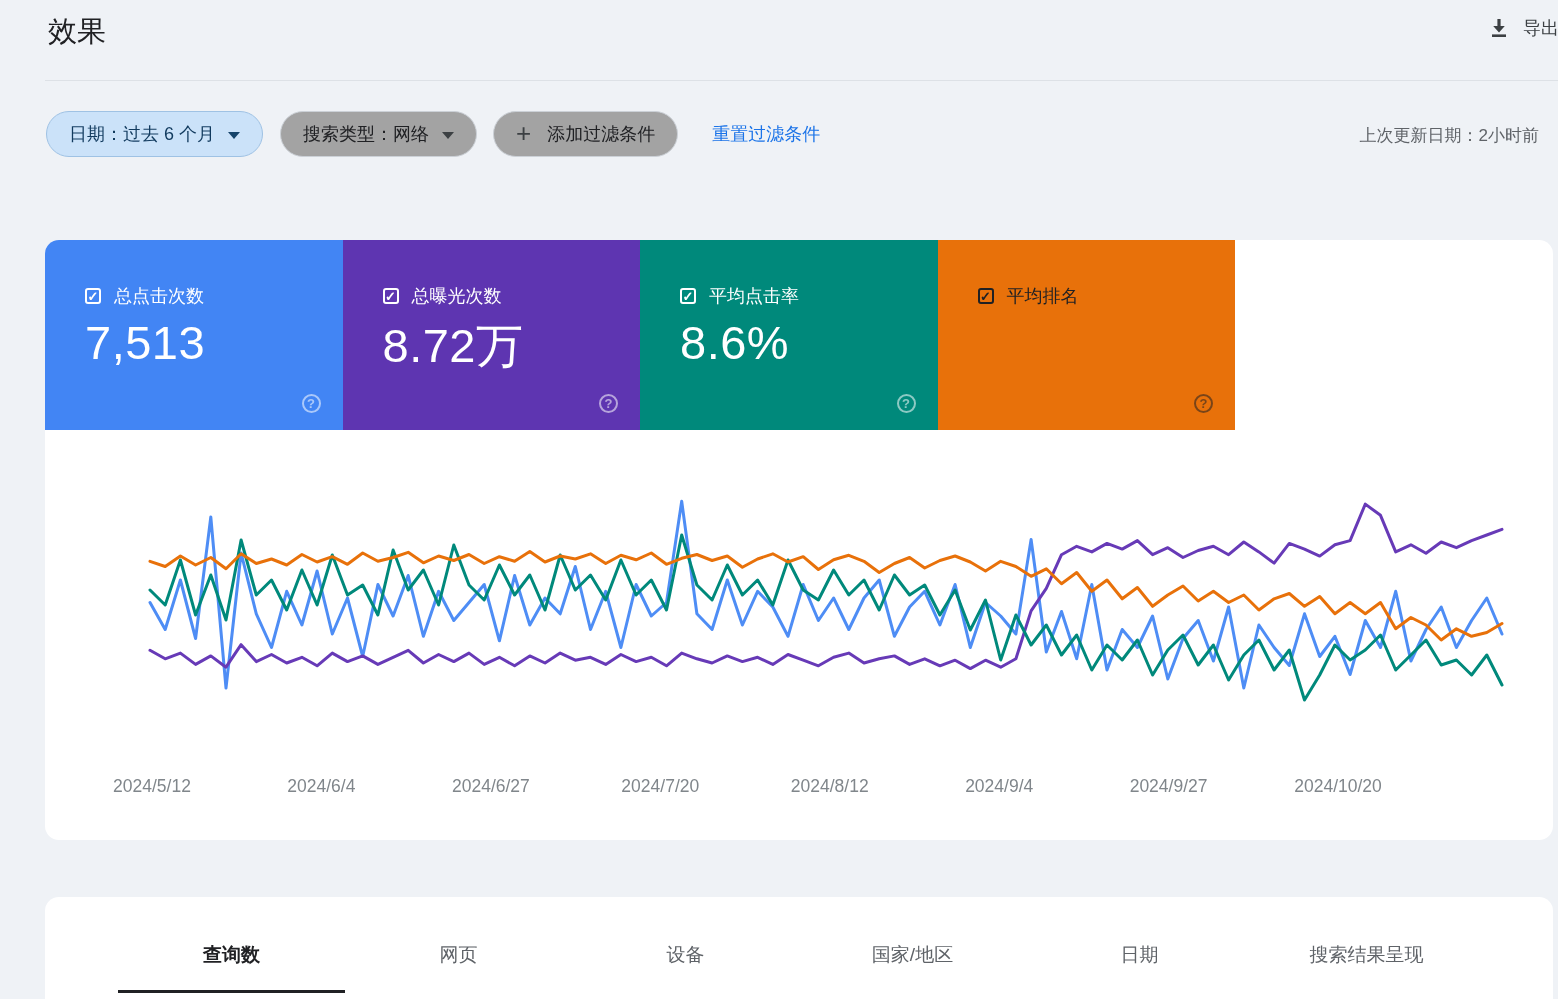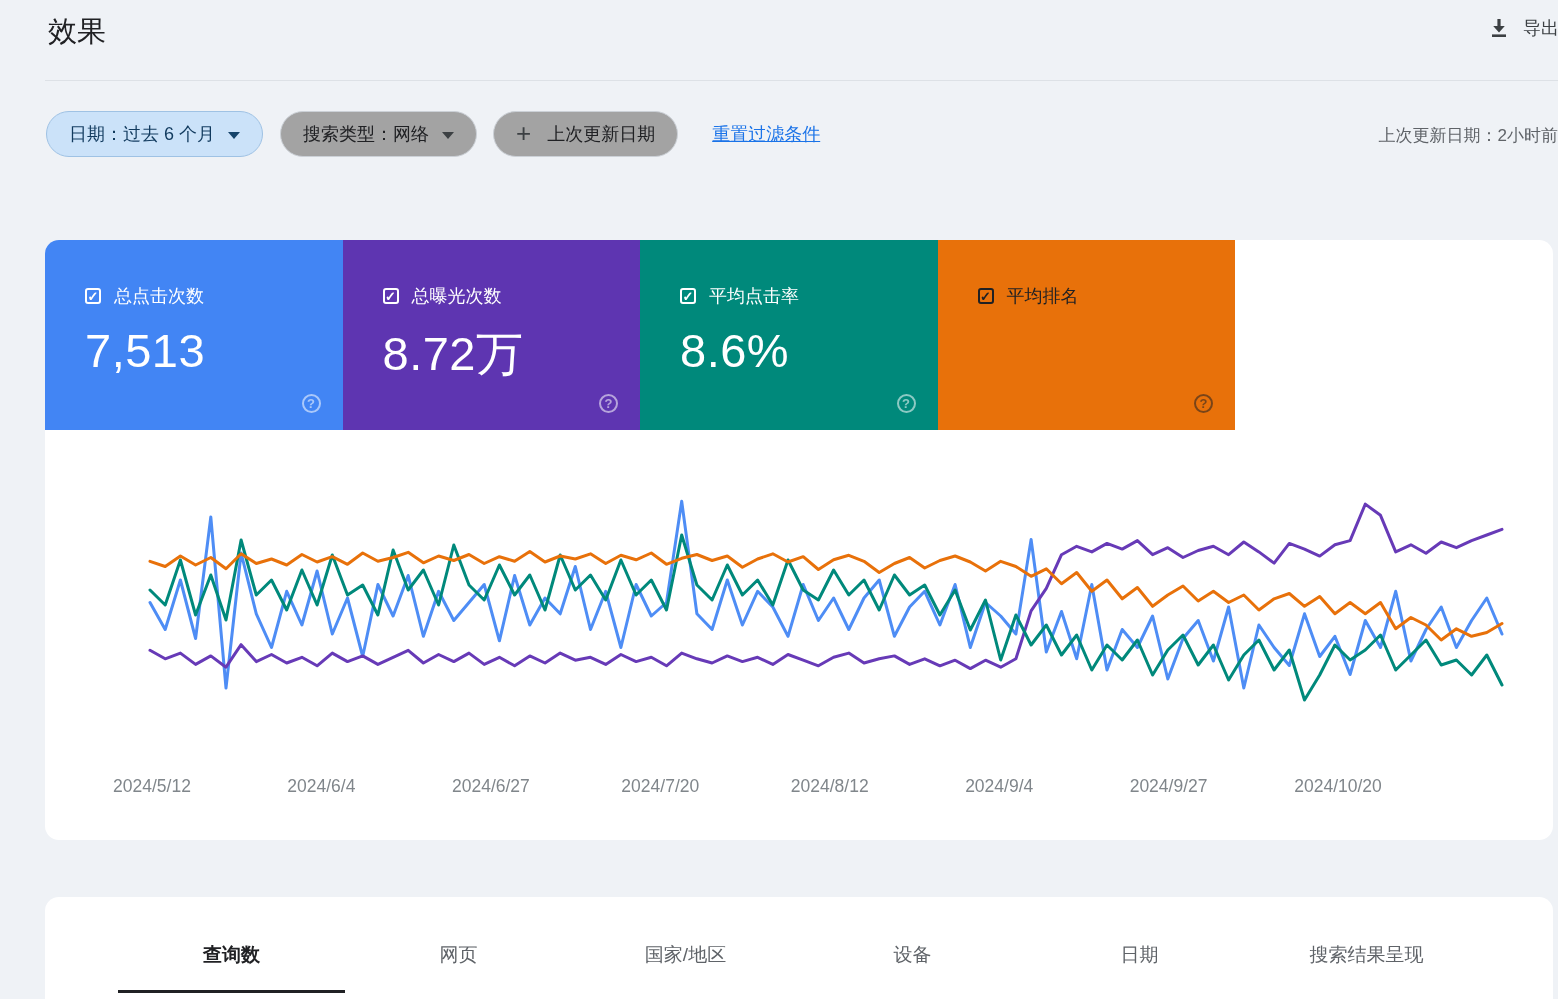--- a/index.html
+++ b/index.html
@@ -20,33 +20,33 @@
   .filter-row { position:absolute; left:46px; top:111px; display:flex; align-items:center; }
   .chip { height:46px; border-radius:24px; display:flex; align-items:center; gap:13px;
     padding:0 22px; font-size:18px; cursor:pointer; background:#a3a3a3; border:1px solid #ccd1d7; }
   .chip.date-chip { background:#cbe2f9; border:1px solid #9fc2e4; color:#113a5e; margin-right:17px;justify-content:space-between; }
   .chip.search-chip { margin-right:16px; color:#202124; }
   .chip.add-chip { margin-right:34px; color:#202124; gap:16px; }
   .caret { width:0; height:0; border-left:6px solid transparent; border-right:6px solid transparent;
     border-top:7px solid #16446b; margin-top:2px; }
   .chip.search-chip .caret { border-top-color:#3c4043; }
   .plus-glyph { font-size:26px; font-weight:400; color:#3c4043; line-height:1; margin-top:-3px; }
-  .reset-link { color:#1a73e8; font-size:18px; text-decoration:underline; cursor:pointer; }
-  .last-updated { position:absolute; top:124px; right:0; font-size:17px; color:#5f6368; white-space:nowrap;margin-left:38px; }
+  .reset-link { color:#1a73e8; font-size:18px; cursor:pointer; }
+  .last-updated { position:absolute; top:124px; right:19px; font-size:17px; color:#5f6368; white-space:nowrap;margin-left:38px; }
 
   
   .main-card { position:absolute; left:45px; top:240px; width:1508px; height:600px;
     background:#fff; border-radius:14px; overflow:hidden; }
   .metrics-row { display:flex; height:190px; }
   .metric { flex:0 0 297.5px; width:297.5px; position:relative; cursor:pointer; }
   .metric .inner { padding:44px 0 0 40px; }
   .metric .label-row { display:flex; align-items:center; gap:13px; font-size:18px; }
   .checkbox { width:16px; height:16px; border:2px solid currentColor; border-radius:3px;
     display:flex; align-items:center; justify-content:center; font-size:13px; font-weight:bold; flex:0 0 auto; }
-  .metric .value { font-size:47px; font-weight:400; margin-top:15px; letter-spacing:.5px; }
+  .metric .value { font-size:47px; font-weight:400; margin-top:7px; letter-spacing:.5px; }
   .help-icon { position:absolute; right:22px; bottom:17px; width:19px; height:19px;
     border:2px solid currentColor; border-radius:50%; display:flex; align-items:center; justify-content:center;
     font-size:13px; font-weight:bold; opacity:.55; cursor:pointer; }
   .chart-svg { position:absolute; left:0; top:190px; }
 
   
   .tabs-card { position:absolute; left:45px; top:897px; width:1508px; height:102px;
     background:#fff; border-radius:14px 14px 0 0; }
   .tabs { display:flex; padding:0 73px; height:96px; }
   .tab { flex:1; display:flex; align-items:center; justify-content:center; padding-top:20px;
@@ -71,21 +71,21 @@
   <div class="chip date-chip">
     <span>日期：过去 6 个月</span>
     <span class="caret"></span>
   </div>
   <div class="chip search-chip">
     <span>搜索类型：网络</span>
     <span class="caret"></span>
   </div>
   <div class="chip add-chip">
     <span class="plus-glyph">+</span>
-    <span>上次更新日期</span>
+    <span>添加过滤条件</span>
   </div>
   <span class="reset-link">重置过滤条件</span>
 </div>
 <div class="last-updated">上次更新日期：2小时前</div>
 
 <div class="main-card">
   <div class="metrics-row" id="metricsRow">
       <div class="metric" style="background: rgb(66, 133, 244); color: rgb(255, 255, 255);">
         <div class="inner">
           <div class="label-row">
@@ -139,18 +139,18 @@
       <text x="954.2" y="362" text-anchor="middle" fill="#80868b" font-size="17.5" font-family="&quot;Liberation Sans&quot;, sans-serif">2024/9/4</text>
       <text x="1123.6" y="362" text-anchor="middle" fill="#80868b" font-size="17.5" font-family="&quot;Liberation Sans&quot;, sans-serif">2024/9/27</text>
       <text x="1293.0" y="362" text-anchor="middle" fill="#80868b" font-size="17.5" font-family="&quot;Liberation Sans&quot;, sans-serif">2024/10/20</text>
     </svg>
 </div>
 
 <div class="tabs-card">
   <div class="tabs" id="tabsRow">
       <div class="tab active">查询数</div>
       <div class="tab">网页</div>
+      <div class="tab">设备</div>
       <div class="tab">国家/地区</div>
-      <div class="tab">设备</div>
       <div class="tab">日期</div>
       <div class="tab">搜索结果呈现</div>
     </div>
 </div>
 
 </body></html>

